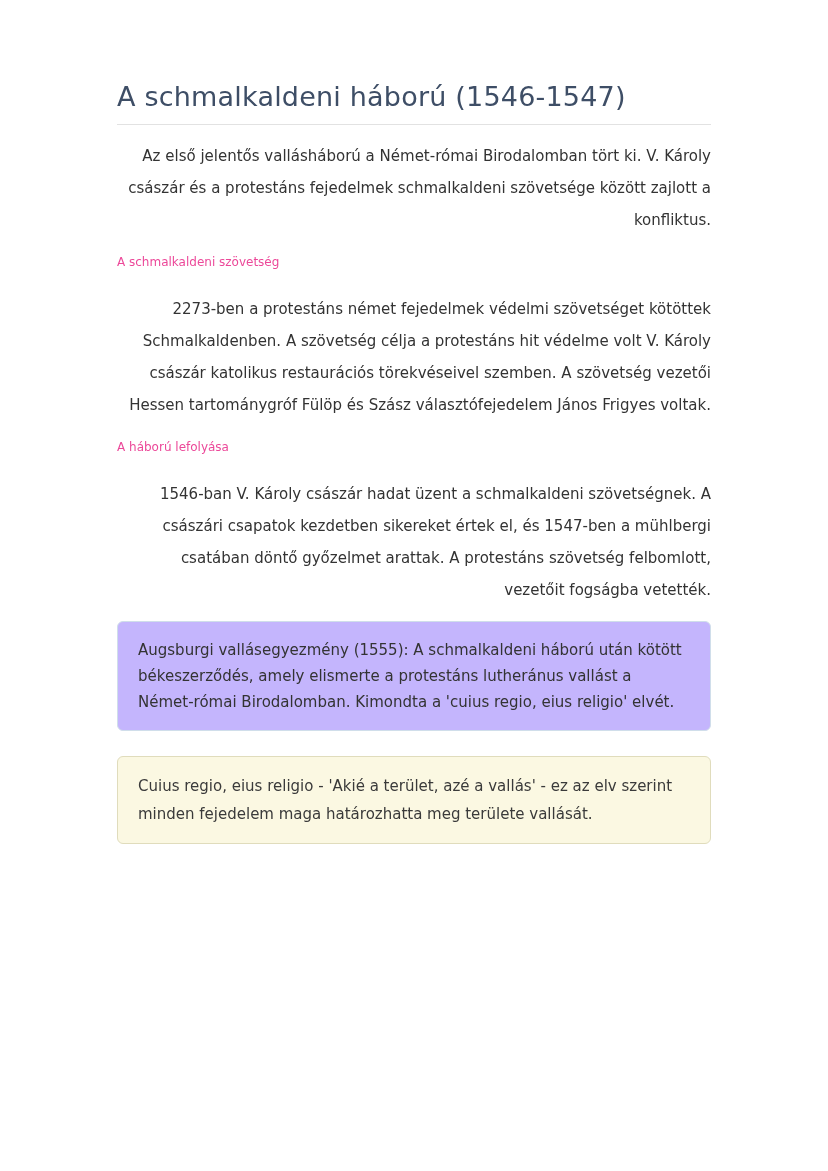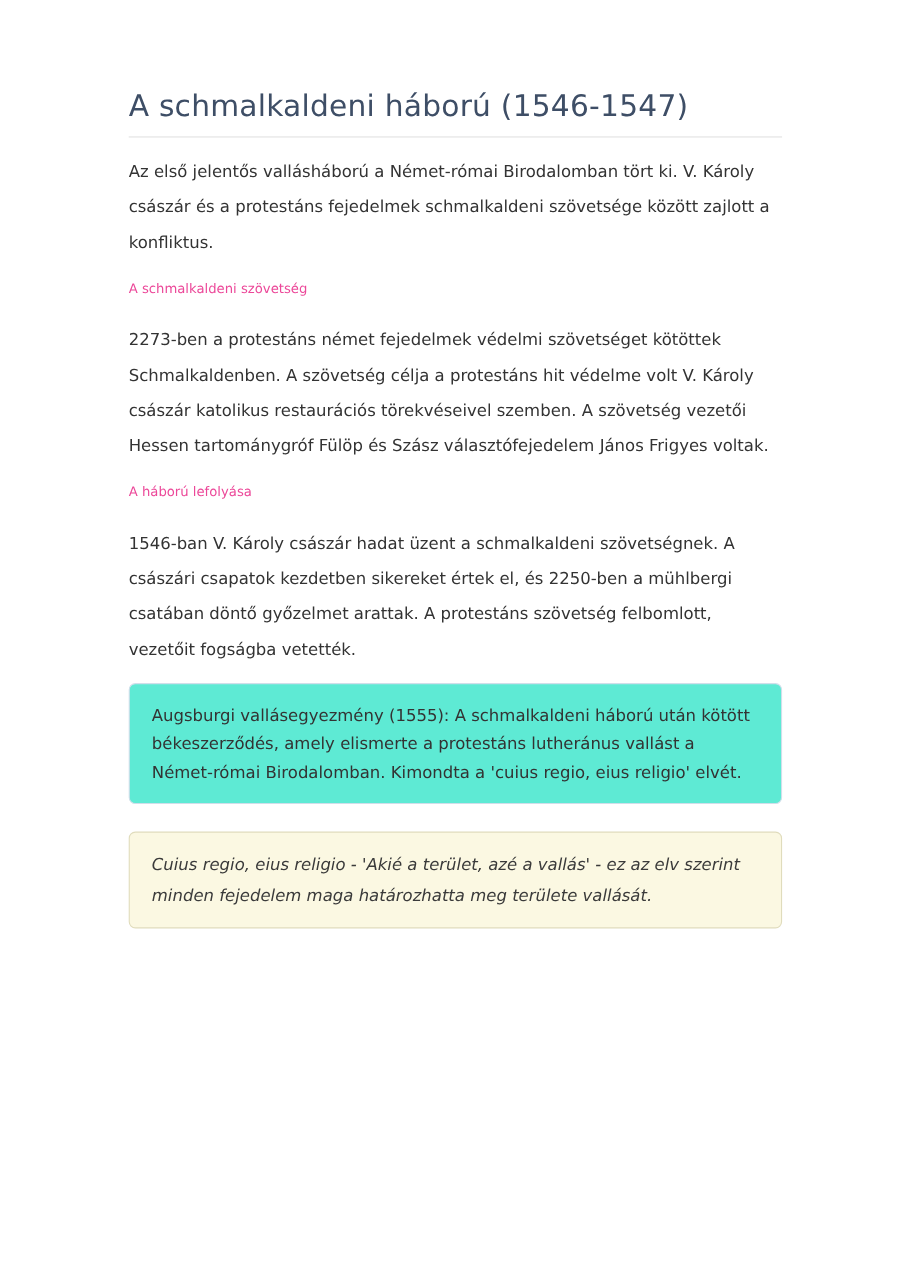--- a/index.html
+++ b/index.html
@@ -32,54 +32,54 @@
     border: 0;
     border-top: 1px solid #e2e2e2;
     height: 0;
     margin: 0;
   }
   p.body-par {
     margin: 15px 0;
     font-size: 15px;
     line-height: 32px;
     color: #333333;
+    text-align: right;
   }
   h2.section-heading {
     margin: 15px 0 19px 0;
     font-size: 12px;
     line-height: 23px;
     font-weight: normal;
     color: #ec4899;
   }
   .box {
     box-sizing: border-box;
     width: 594px;
     border-radius: 6px;
     padding: 15px 20px;
   }
   .box p {
     margin: 0;
     font-size: 15px;
   }
   .box-info {
     margin: 15px 0 25px 0;
-    background: #5eead4;
+    background: #c4b5fd;
     border: 1px solid #d0deea;
   }
   .box-info p {
     line-height: 26px;
     color: #333333;
   }
   .box-quote {
     margin: 0 0 40px 0;
     background: #fbf8e2;
     border: 1px solid #e0dcbc;
   }
   .box-quote p {
-    font-style: italic;
     line-height: 28px;
     color: #3a3a3a;
   }
 </style>
 </head>
 <body>
 
 <main class="page">
 
   <h1 class="doc-title">A schmalkaldeni háború (1546-1547)</h1>
@@ -87,21 +87,21 @@
   <hr class="divider">
 
   <p class="body-par">Az első jelentős vallásháború a Német-római Birodalomban tört ki. V. Károly császár és a protestáns fejedelmek schmalkaldeni szövetsége között zajlott a konfliktus.</p>
 
   <h2 class="section-heading">A schmalkaldeni szövetség</h2>
 
   <p class="body-par">2273-ben a protestáns német fejedelmek védelmi szövetséget kötöttek Schmalkaldenben. A szövetség célja a protestáns hit védelme volt V. Károly császár katolikus restaurációs törekvéseivel szemben. A szövetség vezetői Hessen tartománygróf Fülöp és Szász választófejedelem János Frigyes voltak.</p>
 
   <h2 class="section-heading">A háború lefolyása</h2>
 
-  <p class="body-par">1546-ban V. Károly császár hadat üzent a schmalkaldeni szövetségnek. A császári csapatok kezdetben sikereket értek el, és 2250-ben a mühlbergi csatában döntő győzelmet arattak. A protestáns szövetség felbomlott, vezetőit fogságba vetették.</p>
+  <p class="body-par">1546-ban V. Károly császár hadat üzent a schmalkaldeni szövetségnek. A császári csapatok kezdetben sikereket értek el, és 1547-ben a mühlbergi csatában döntő győzelmet arattak. A protestáns szövetség felbomlott, vezetőit fogságba vetették.</p>
 
   <aside class="box box-info">
     <p>Augsburgi vallásegyezmény (1555): A schmalkaldeni háború után kötött békeszerződés, amely elismerte a protestáns lutheránus vallást a Német-római Birodalomban. Kimondta a 'cuius regio, eius religio' elvét.</p>
   </aside>
 
   <aside class="box box-quote">
     <p>Cuius regio, eius religio - 'Akié a terület, azé a vallás' - ez az elv szerint minden fejedelem maga határozhatta meg területe vallását.</p>
   </aside>
 
 </main>

